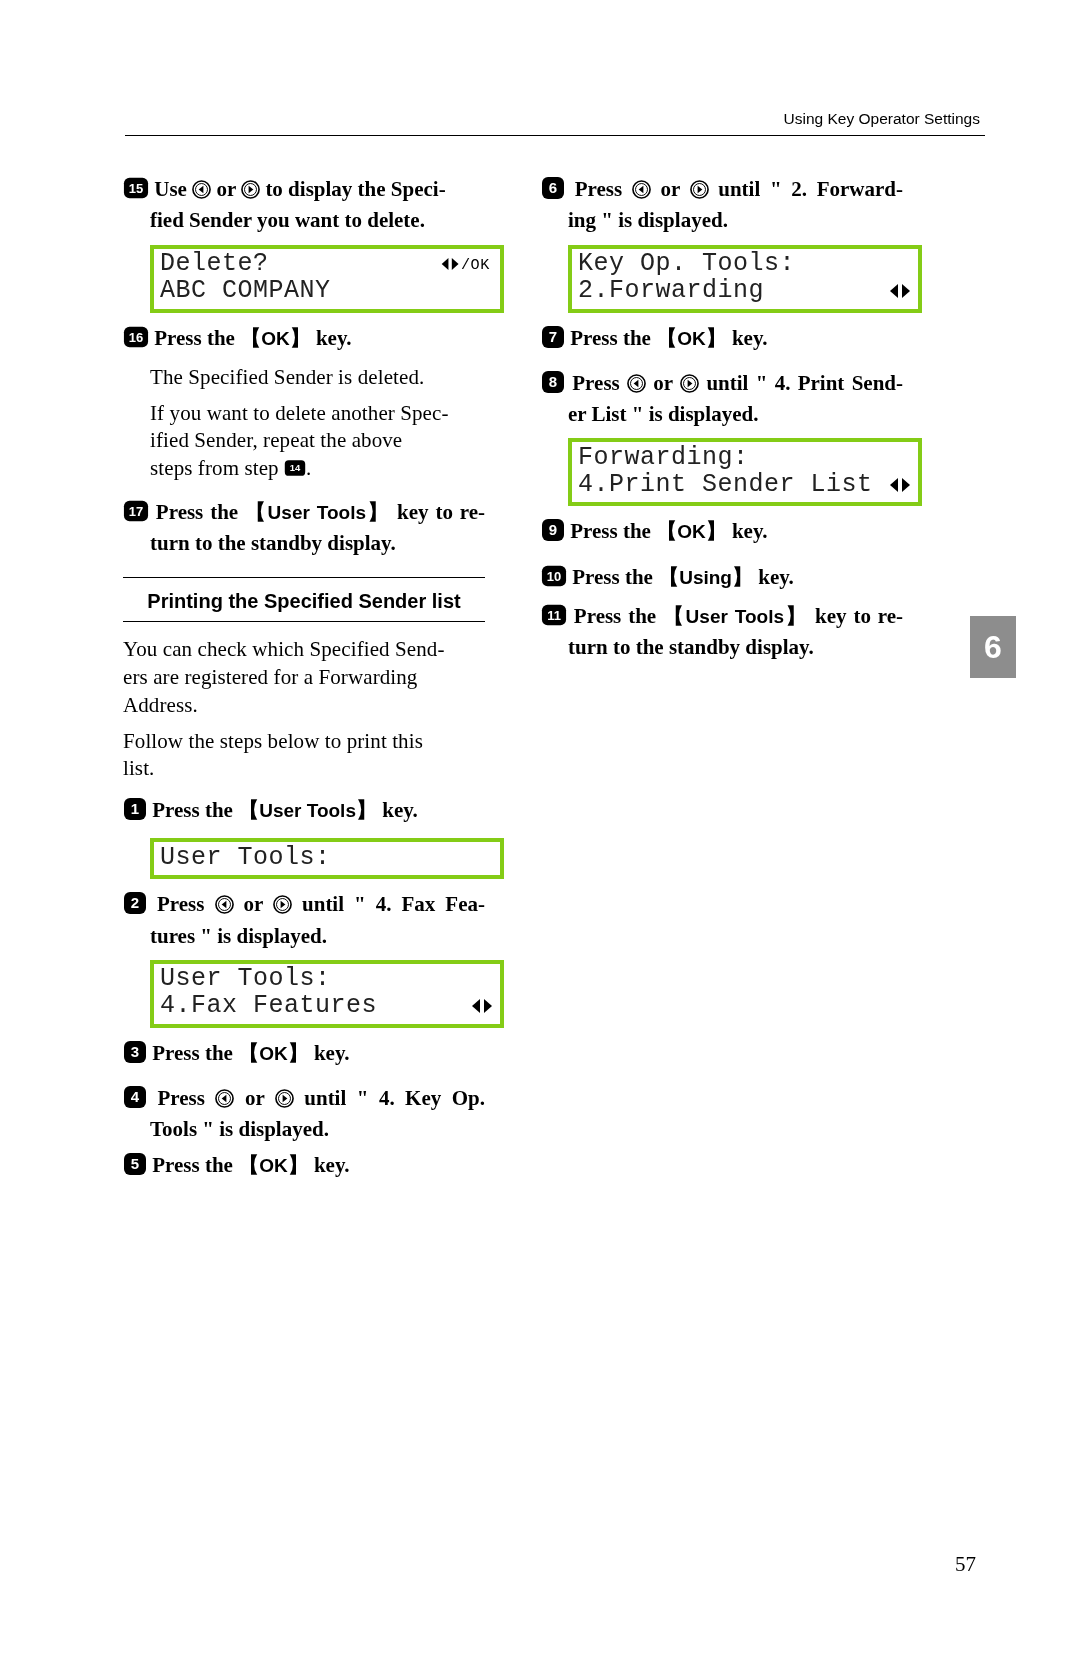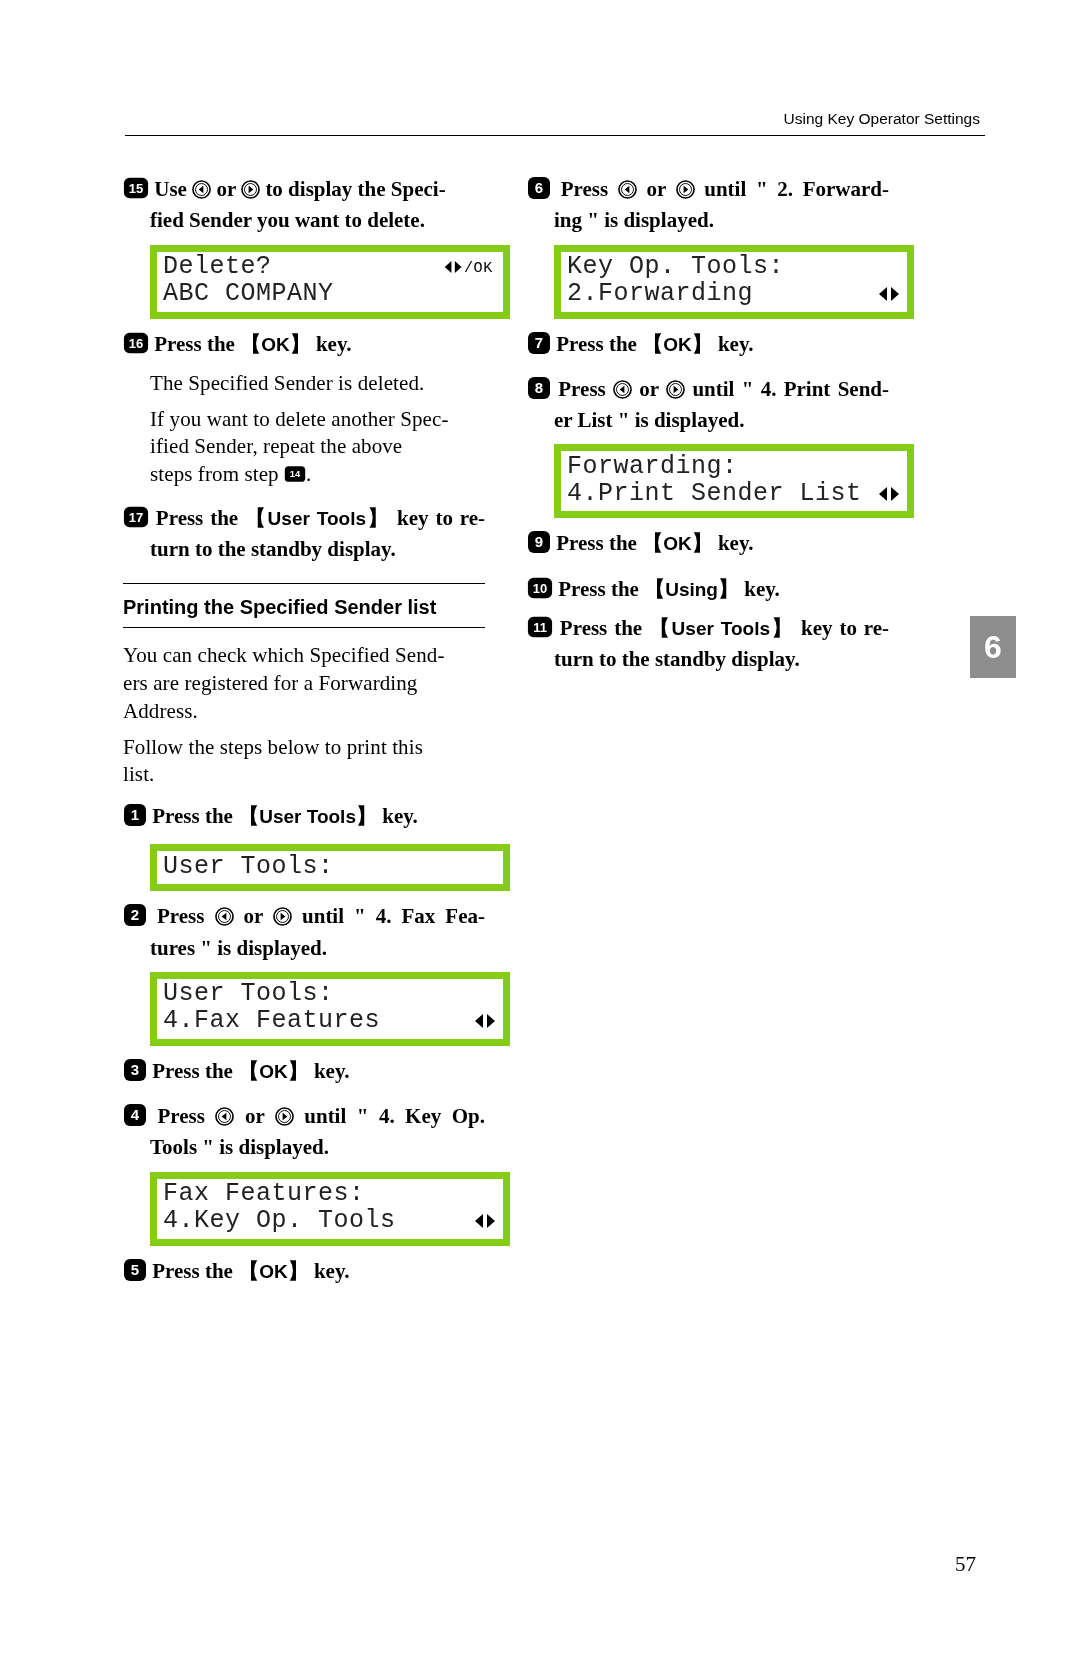--- a/index.html
+++ b/index.html
@@ -54,21 +54,21 @@
     color: #fff;
     font-size: 32px;
     font-family: Arial, sans-serif;
     font-weight: bold;
     display: flex;
     align-items: center;
     justify-content: center;
   }
   .cols {
     display: flex;
-    gap: 42px;
+    gap: 56px;
   }
   .col {
     width: 362px;
   }
   .step {
     margin: 4px 0 8px 0;
   }
   .step-line {
     font-weight: bold;
     font-size: 21px;
@@ -95,24 +95,25 @@
     font-size: 19px;
   }
   .subhead {
     font-family: Arial, sans-serif;
     font-weight: bold;
     font-size: 20px;
     margin: 20px 0 14px 0;
     border-top: 1.5px solid #000;
     border-bottom: 1px solid #000;
     padding: 12px 0 8px 0;
+    text-align: center;
   }
   
   .lcd {
-    border: 7px solid #84cc16;
+    border: 4px solid #84cc16;
     width: 334px;
     margin: 10px 0 12px 27px;
     padding: 2px 6px 4px 6px;
     font-family: "Courier New", monospace;
     font-size: 25px;
     line-height: 1.12;
     letter-spacing: 0.5px;
     background: #fff;
     color: #222;
   }
@@ -320,31 +321,20 @@
                 </svg>
             </span>
             <span>Press </span><svg class="arrow-btn">
                 <use href="#circ-l"></use>
               </svg><span> or </span><svg class="arrow-btn">
                 <use href="#circ-r"></use>
               </svg><span> until " 4. Key Op.</span>
           </div>
           <div class="step-line indent">Tools " is displayed.</div>
         </div>
-        <div class="lcd">
-          <div class="row">
-              <span class="txt">Fax Features:</span>
-            </div>
-          <div class="row">
-              <span class="txt">4.Key Op. Tools</span>
-              <svg class="lr">
-                <use href="#lcd-lr"></use>
-              </svg>
-            </div>
-        </div>
 
         <div class="step">
           <div class="step-line">
             <span class="marker">
               <svg class="badge" viewBox="0 0 24 24">
                   <use href="#badge"></use>
                   <text x="12" y="17" text-anchor="middle" font-family="Arial" font-size="15" font-weight="bold" fill="#fff">5</text>
                 </svg>
             </span>
             <span>Press the 【</span><span class="keycap">OK</span><span>】 key.</span>

